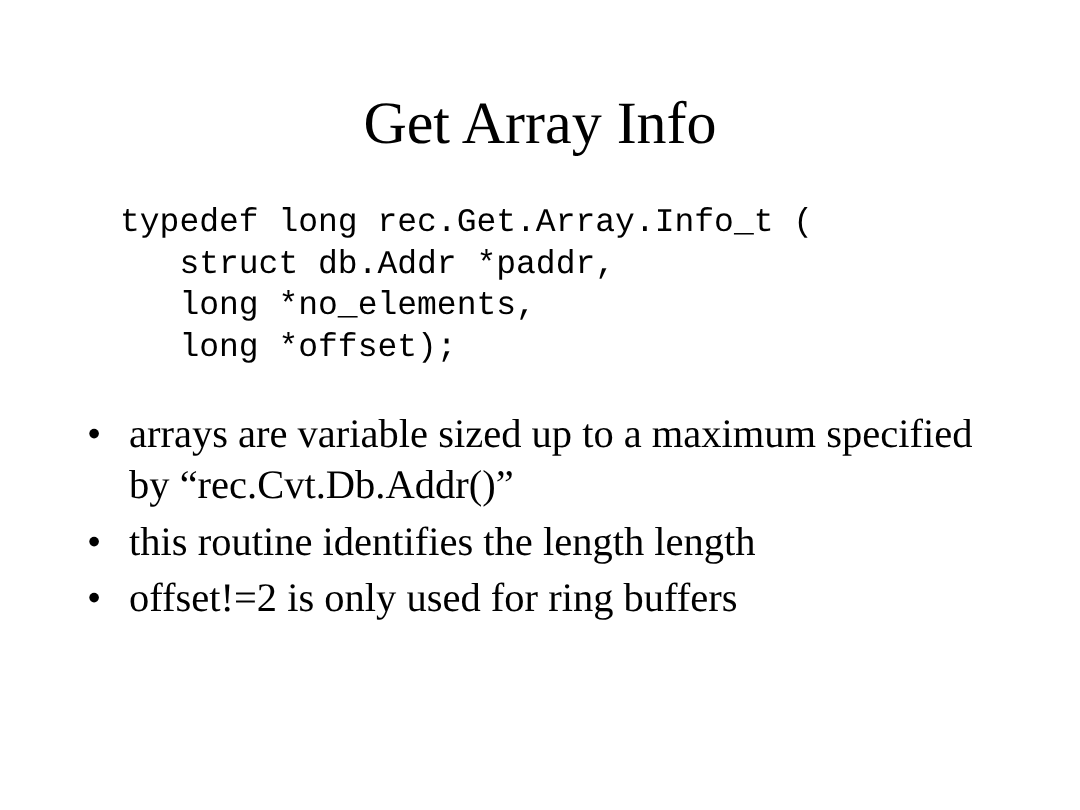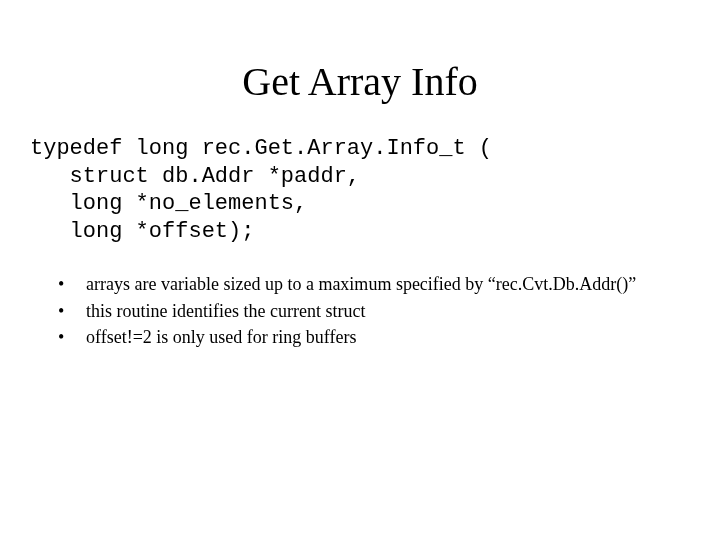--- a/index.html
+++ b/index.html
@@ -22,25 +22,25 @@
     text-align: center;
     padding-top: 58px;
     padding-bottom: 30px;
     font-weight: normal;
   }
   .code-block {
     font-family: "Courier New", Courier, monospace;
     font-size: 22px;
     line-height: 1.25;
     white-space: pre;
-    margin-left: 30px;
+    margin-left: 80px;
     margin-bottom: 28px;
   }
   .bullets {
-    font-size: 18px;
+    font-size: 27px;
     line-height: 1.25;
     margin-left: 58px;
     margin-right: 50px;
     list-style: none;
     padding: 0;
   }
   .bullets li {
     position: relative;
     padding-left: 28px;
     margin-bottom: 4px;
@@ -59,17 +59,17 @@
 
   <div class="title">Get Array Info</div>
 
   <div class="code-block"><span>typedef long rec.Get.Array.Info_t (</span>
 <span>   struct db.Addr *paddr,</span>
 <span>   long *no_elements,</span>
 <span>   long *offset);</span></div>
 
   <ul class="bullets">
     <li>arrays are variable sized up to a maximum specified by “rec.Cvt.Db.Addr()”</li>
-    <li>this routine identifies the current struct</li>
+    <li>this routine identifies the length length</li>
     <li>offset!=2 is only used for ring buffers</li>
   </ul>
 
 </div>
 
 </body></html>

